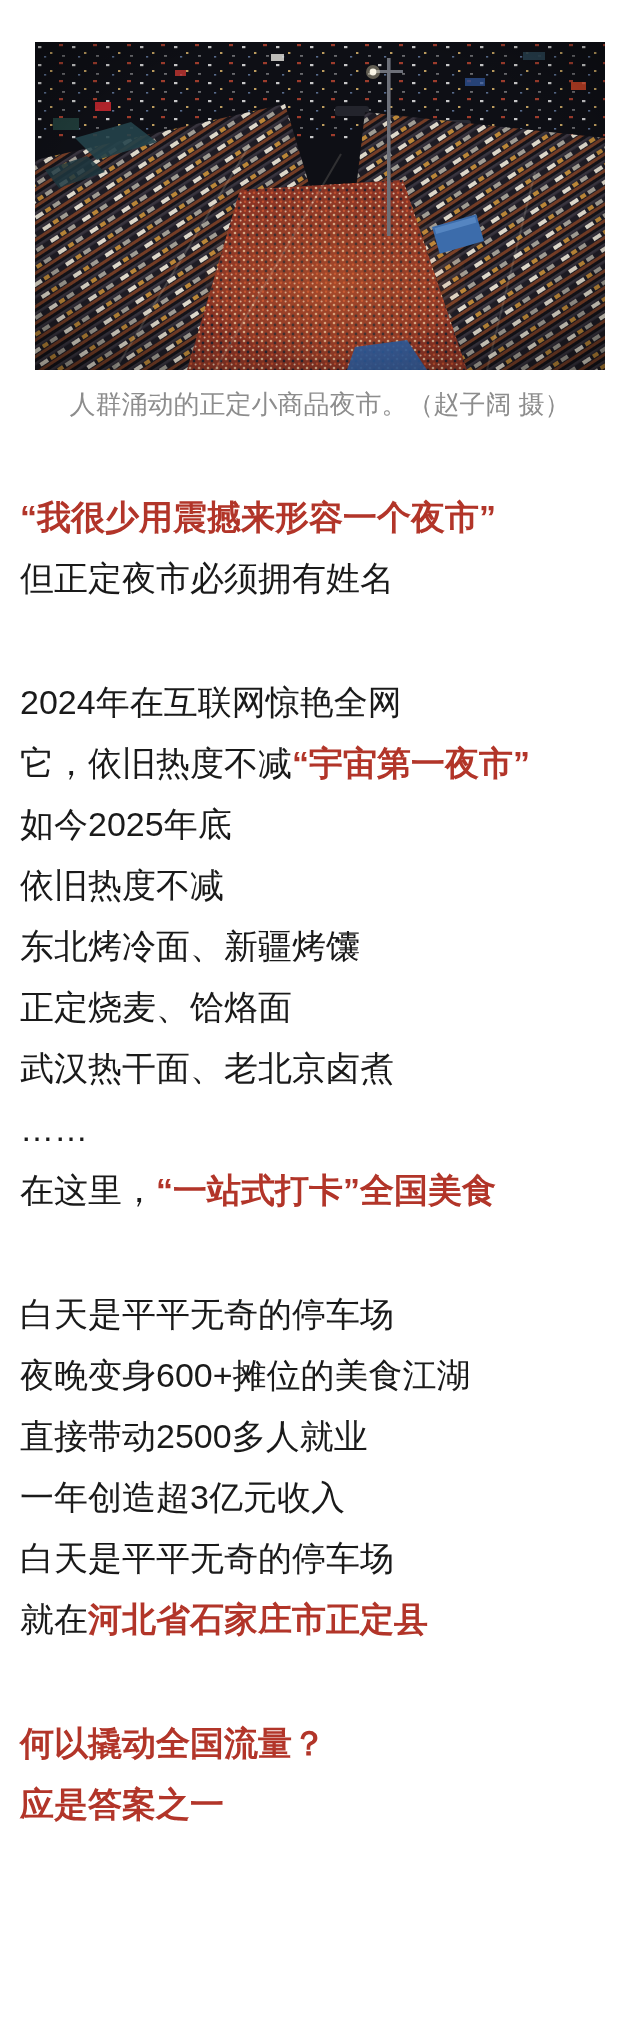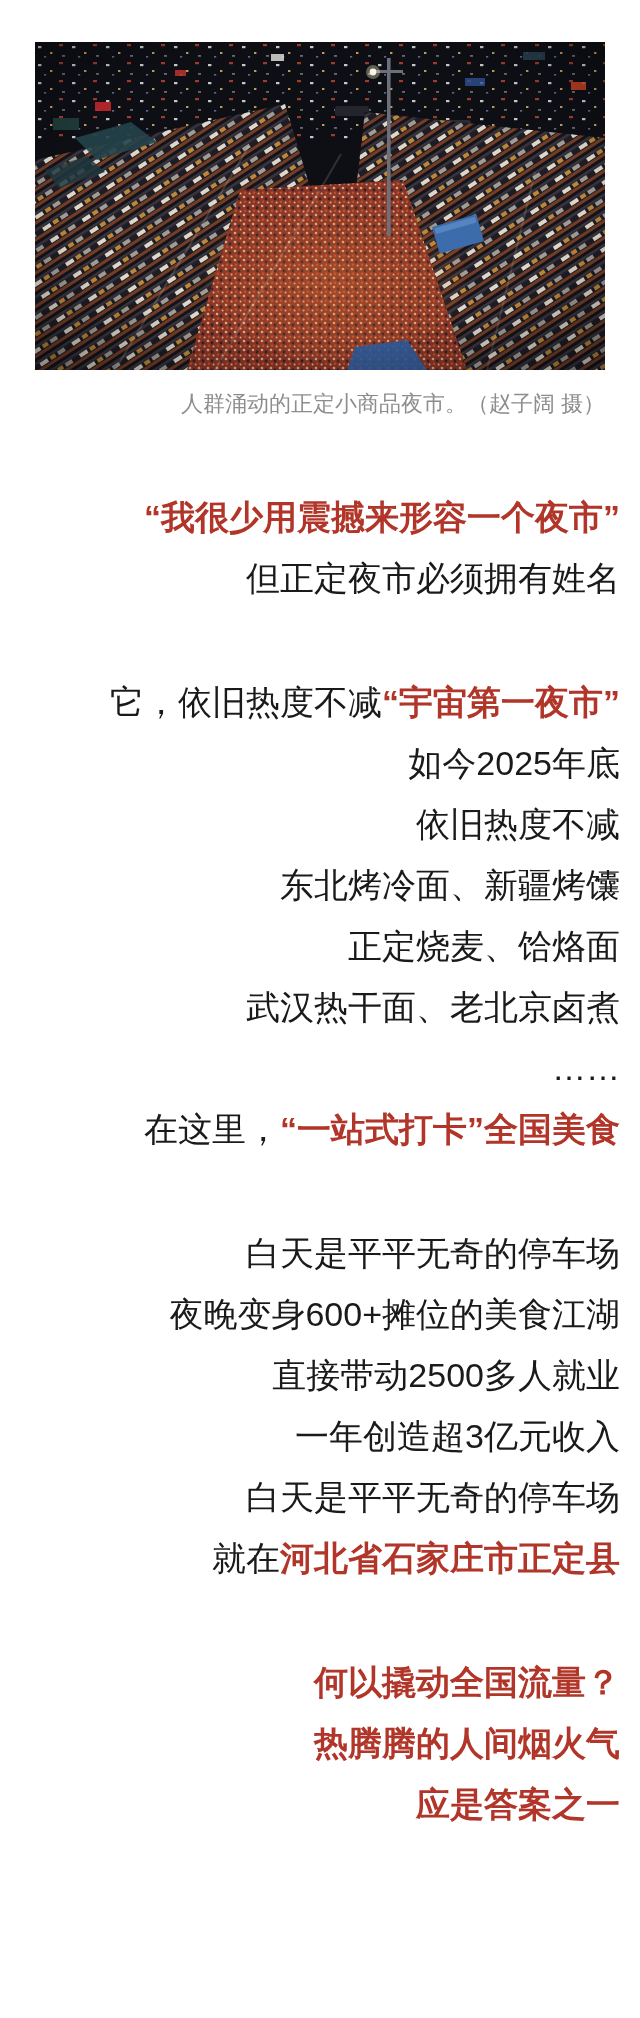--- a/index.html
+++ b/index.html
@@ -19,36 +19,36 @@
   figure{margin:0;padding:42px 35px 0;}
   .photo{
     width:570px;height:328px;
     background:#0e0f15;
     overflow:hidden;
     display:block;
   }
   .photo svg{display:block;}
   figcaption{
     margin-top:18px;
-    font-size:22px;
+    font-size:26px;
     line-height:32px;
     color:var(--caption-gray);
-    text-align:right;
+    text-align:center;
   }
   .article-body{
     margin-top:67px;
     padding:0 20px 0;
   }
   .para{margin:0;}
   .para + .para{margin-top:63px;}
   .line{
     margin:0;
     font-size:34px;
     line-height:61px;
-    text-align:right;
+    text-align:left;
     color:var(--text-black);
     font-weight:400;
     white-space:nowrap;
   }
   .line .red{
     color:var(--accent-red);
     font-weight:700;
   }
 </style>
 </head>
@@ -135,37 +135,37 @@
     </div>
     <figcaption>人群涌动的正定小商品夜市。（赵子阔 摄）</figcaption>
   </figure>
 
   <div class="article-body" id="article-body">
       <div class="para">
         <p class="line"><span class="red">“我很少用震撼来形容一个夜市”</span></p>
         <p class="line"><span>但正定夜市必须拥有姓名</span></p>
       </div>
       <div class="para">
+        <p class="line"><span>2024年在互联网惊艳全网</span></p>
         <p class="line"><span>它，依旧热度不减</span><span class="red">“宇宙第一夜市”</span></p>
         <p class="line"><span>如今2025年底</span></p>
         <p class="line"><span>依旧热度不减</span></p>
         <p class="line"><span>东北烤冷面、新疆烤馕</span></p>
         <p class="line"><span>正定烧麦、饸烙面</span></p>
         <p class="line"><span>武汉热干面、老北京卤煮</span></p>
         <p class="line"><span>……</span></p>
         <p class="line"><span>在这里，</span><span class="red">“一站式打卡”全国美食</span></p>
       </div>
       <div class="para">
         <p class="line"><span>白天是平平无奇的停车场</span></p>
         <p class="line"><span>夜晚变身600+摊位的美食江湖</span></p>
         <p class="line"><span>直接带动2500多人就业</span></p>
         <p class="line"><span>一年创造超3亿元收入</span></p>
         <p class="line"><span>白天是平平无奇的停车场</span></p>
         <p class="line"><span>就在</span><span class="red">河北省石家庄市正定县</span></p>
       </div>
       <div class="para">
         <p class="line"><span class="red">何以撬动全国流量？</span></p>
-        <p class="line"><span class="red">热腾腾的人间烟火气</span></p>
         <p class="line"><span class="red">应是答案之一</span></p>
       </div>
     </div>
 
 </div>
 
 </body></html>

